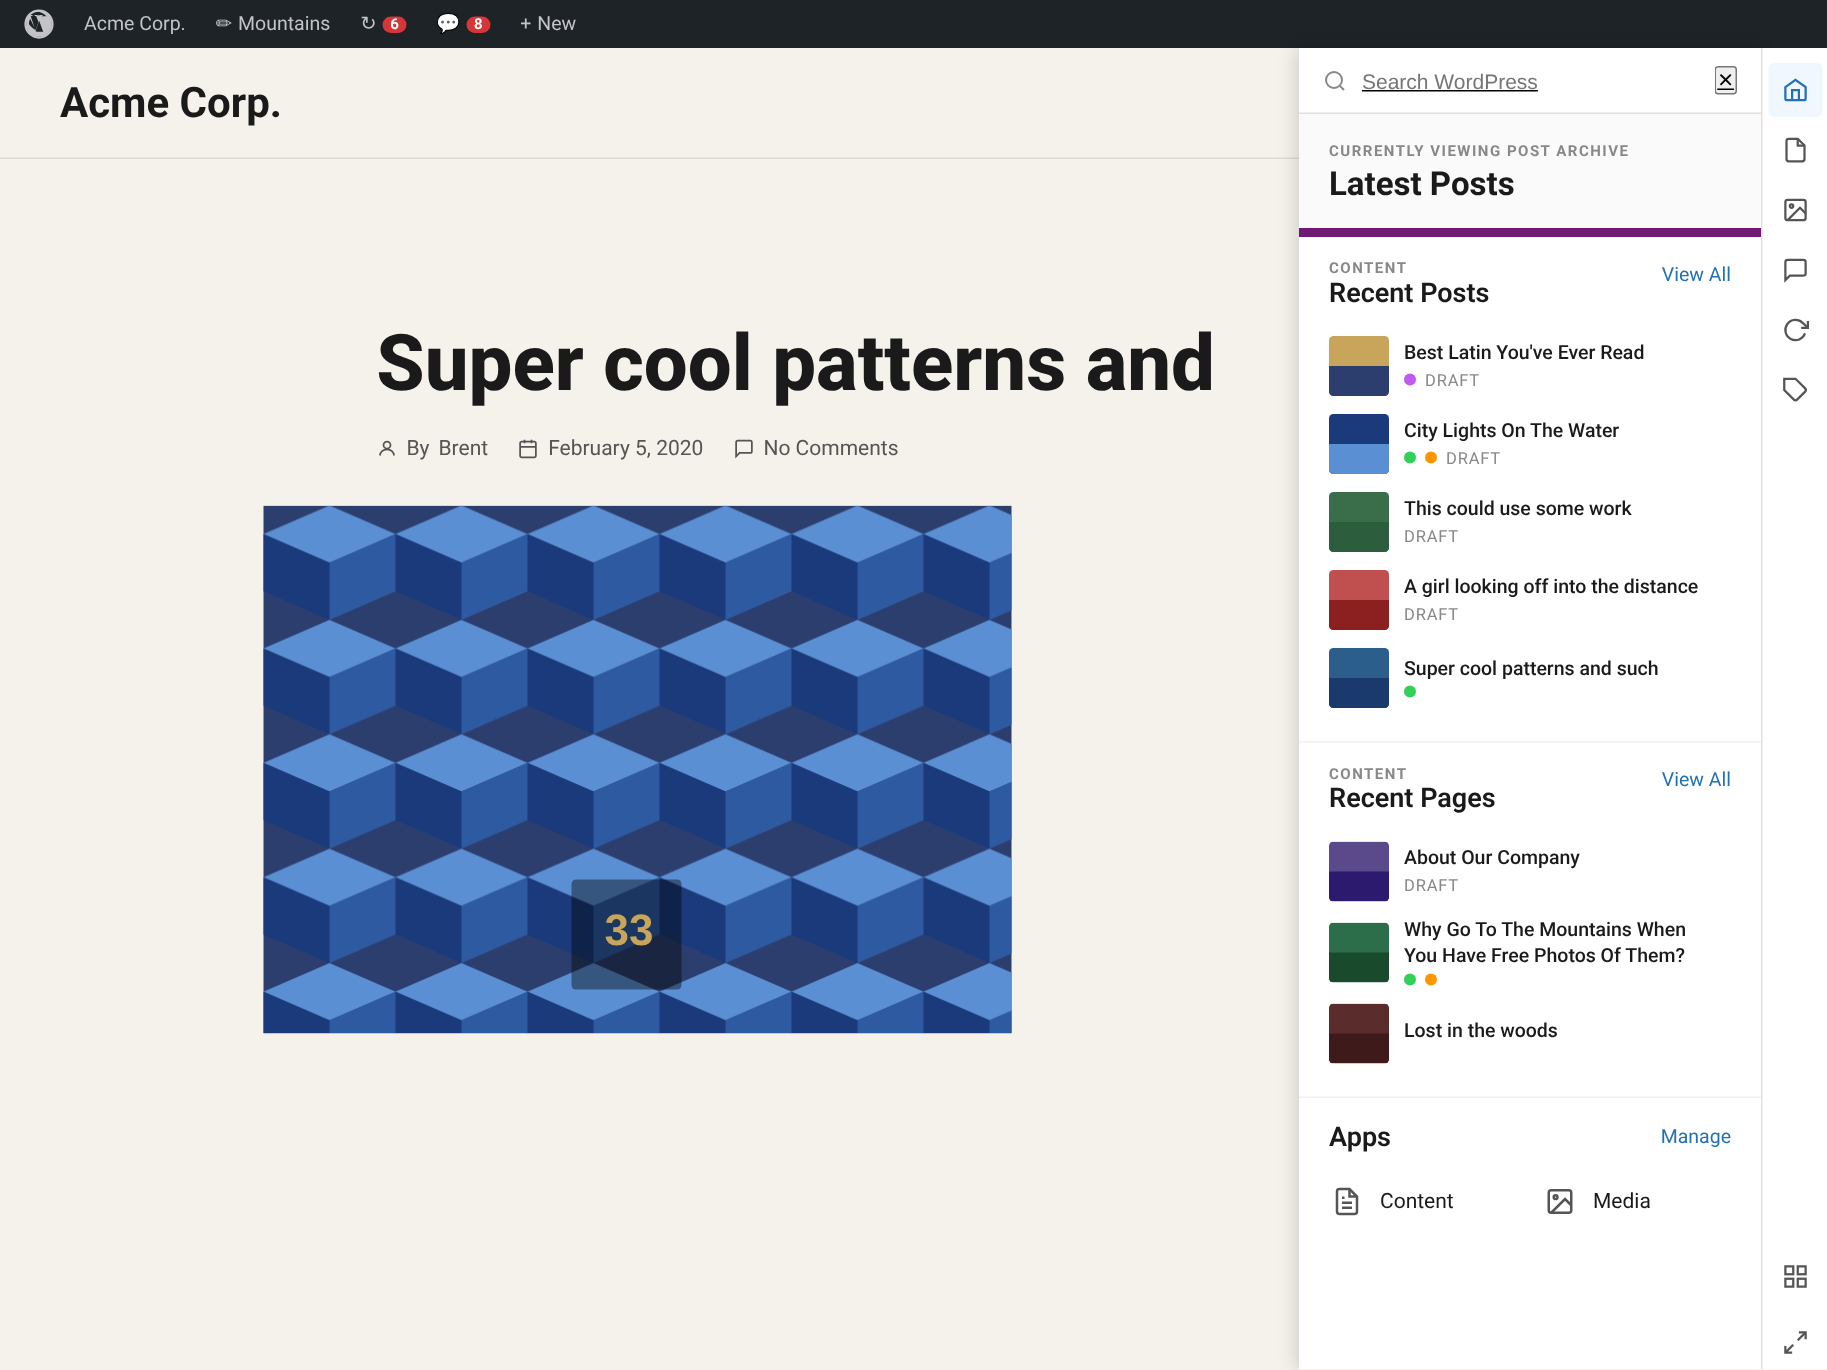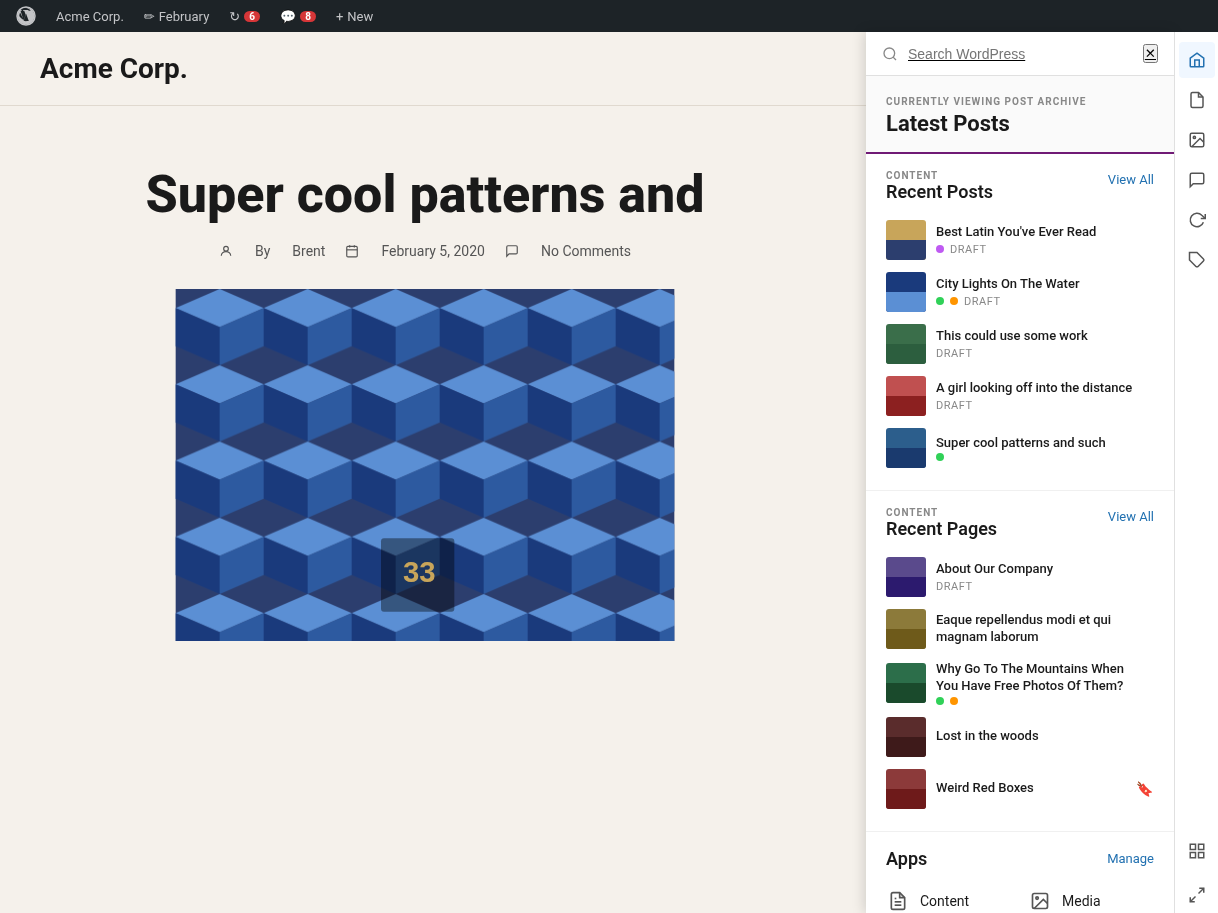--- a/index.html
+++ b/index.html
@@ -73,32 +73,33 @@
       font-weight: 600;
       letter-spacing: 0.05em;
       text-transform: uppercase;
     }
     .post-title {
       font-size: 52px;
       font-weight: 800;
       line-height: 1.1;
       color: #1a1a1a;
       margin-bottom: 20px;
-      text-align: center;
+      text-align: right;
+      margin-top: 48px;
     }
     .post-meta {
       display: flex;
       align-items: center;
       gap: 20px;
       justify-content: center;
       font-size: 14px;
       color: #555;
       margin-bottom: 30px;
     }
-    .post-meta span { display: flex; align-items: center; gap: 22px; }
+    .post-meta span { display: flex; align-items: center; gap: 6px; }
     .post-featured-image {
       width: 680px;
       height: 352px;
       margin: 0 auto;
       display: block;
       overflow: hidden;
       position: relative;
     }
     
     .diamond-pattern {
@@ -122,21 +123,21 @@
       font-size: 14px;
       color: #333;
       width: 100%;
       background: transparent;
     }
     .search-icon-svg { color: #888; flex-shrink: 0; }
 
     
     #currently-viewing {
       padding: 20px 20px 16px;
-      border-bottom: 2px solid #701a75;
+      border-bottom: 6px solid #701a75;
       background: #fafafa;
     }
     .viewing-eyebrow {
       font-size: 10px;
       font-weight: 700;
       letter-spacing: 0.1em;
       color: #888;
       text-transform: uppercase;
       margin-bottom: 4px;
     }
@@ -322,21 +323,21 @@
     <svg width="20" height="20" viewBox="0 0 20 20" fill="#c3c4c7">
       <circle cx="10" cy="10" r="9" fill="none" stroke="#c3c4c7" stroke-width="1.5"></circle>
       <path d="M10 1.5C5.3 1.5 1.5 5.3 1.5 10S5.3 18.5 10 18.5 18.5 14.7 18.5 10 14.7 1.5 10 1.5zm-6.7 8.5c0-1.3.3-2.5.8-3.5L7.8 14c-2.7-1.3-4.5-4-4.5-4zm6.7 5.2c-.8 0-1.6-.1-2.3-.4l2.4-7 2.5 6.8c.1.2.2.3.3.5-.9.1-1.6.1-2.9.1zm1.2-10.4c.5 0 1-.1 1-.1.5-.1.4-.8-.1-.7 0 0-1.5.1-2.4.1-.9 0-2.3-.1-2.3-.1-.5 0-.6.7-.1.7 0 0 .5.1.9.1l1.4 3.8-1.9 5.8-3.2-9.6c.5 0 1-.1 1-.1.5-.1.4-.8-.1-.7 0 0-1.5.1-2.4.1.2-.1.4-.2.6-.3 1.2-1.2 2.9-2 4.8-2 2.6 0 5 1.2 6.6 3.1-.1 0-.1 0-.1-.2z" fill="#c3c4c7"></path>
     </svg>
   </div>
   <div class="admin-bar-item">
     <span>Acme Corp.</span>
   </div>
   <div class="admin-bar-item">
     <span>✏</span>
-    <span>February</span>
+    <span>Mountains</span>
   </div>
   <div class="admin-bar-item">
     <span>↻</span>
     <span class="admin-bar-badge">6</span>
   </div>
   <div class="admin-bar-item">
     <span>💬</span>
     <span class="admin-bar-badge">8</span>
   </div>
   <div class="admin-bar-item">
@@ -513,30 +514,20 @@
           <div class="post-info">
             <div class="post-name">About Our Company</div>
             <div class="post-status-row">
               <span class="status-draft-text">DRAFT</span>
             </div>
           </div>
           <div class="post-actions"></div>
         </div>
         <div class="post-list-item">
           <div class="post-thumb"><svg viewBox="0 0 40 40" width="40" height="40">
-              <rect width="40" height="40" fill="#8c7a3a"></rect>
-              <rect x="0" y="20" width="40" height="20" fill="#6e5a1a"></rect>
-            </svg></div>
-          <div class="post-info">
-            <div class="post-name">Eaque repellendus modi et qui magnam laborum</div>
-          </div>
-          <div class="post-actions"></div>
-        </div>
-        <div class="post-list-item">
-          <div class="post-thumb"><svg viewBox="0 0 40 40" width="40" height="40">
               <rect width="40" height="40" fill="#2c6e4a"></rect>
               <rect x="0" y="20" width="40" height="20" fill="#1a4a2c"></rect>
             </svg></div>
           <div class="post-info">
             <div class="post-name">Why Go To The Mountains When You Have Free Photos Of Them?</div>
             <div class="post-status-row">
               <span class="status-dot" style="background: rgb(48, 209, 88);"></span>
               <span class="status-dot" style="background: rgb(255, 149, 0);"></span>
             </div>
           </div>
@@ -544,32 +535,20 @@
         </div>
         <div class="post-list-item">
           <div class="post-thumb"><svg viewBox="0 0 40 40" width="40" height="40">
               <rect width="40" height="40" fill="#5a2c2c"></rect>
               <rect x="0" y="20" width="40" height="20" fill="#3e1a1a"></rect>
             </svg></div>
           <div class="post-info">
             <div class="post-name">Lost in the woods</div>
           </div>
           <div class="post-actions"></div>
-        </div>
-        <div class="post-list-item">
-          <div class="post-thumb"><svg viewBox="0 0 40 40" width="40" height="40">
-              <rect width="40" height="40" fill="#8c3a3a"></rect>
-              <rect x="0" y="20" width="40" height="20" fill="#6e1a1a"></rect>
-            </svg></div>
-          <div class="post-info">
-            <div class="post-name">Weird Red Boxes</div>
-          </div>
-          <div class="post-actions">
-            <span class="bookmark-icon">🔖</span>
-          </div>
         </div>
       </div>
   </div>
 
   <div class="apps-section">
     <div class="apps-header">
       <div class="apps-title">Apps</div>
       <a class="manage-link">Manage</a>
     </div>
     <div class="apps-grid" id="apps-grid">

